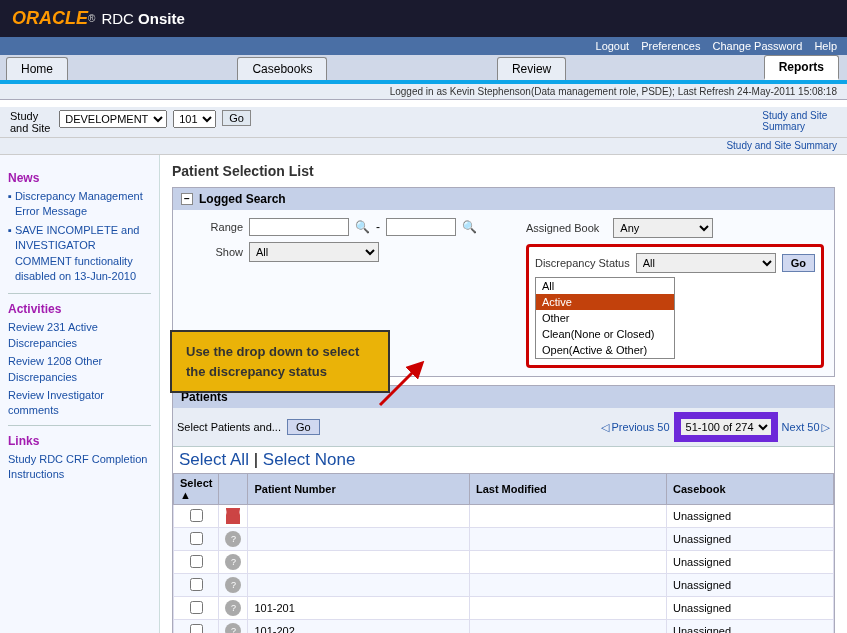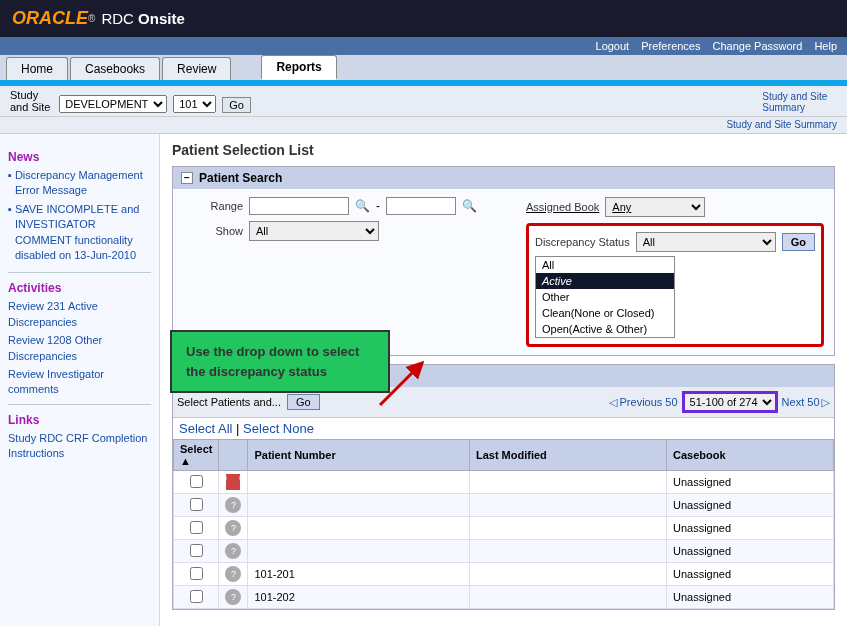--- a/index.html
+++ b/index.html
@@ -6,27 +6,27 @@
     body { font-family: Arial, sans-serif; font-size: 11px; background: #fff; width: 847px; }
 
     
     .header { background: #1a1a2e; padding: 8px 12px; display: flex; align-items: center; }
 
     
     .top-nav { background: #4a6fa5; display: flex; justify-content: flex-end; padding: 3px 10px; }
     .top-nav a { color: #fff; text-decoration: none; margin-left: 12px; font-size: 11px; }
 
     
-    .tab-bar { background: #d0d8e8; display: flex; align-items: flex-end; padding: 0 6px; border-bottom: 6px solid #0ea5e9; }
+    .tab-bar { background: #d0d8e8; display: flex; align-items: flex-end; padding: 0 6px; border-bottom: 4px solid #0ea5e9; justify-content: space-between; }
     .tab { padding: 4px 14px; font-size: 12px; cursor: pointer; border: 1px solid #888; border-bottom: none; border-radius: 3px 3px 0 0; background: #e8edf5; margin-right: 2px; }
     .tab.active { background: #fff; font-weight: bold; border-bottom: 2px solid #fff; margin-left: 28px; }
 
     
     .status-bar { background: #e8edf5; border-bottom: 1px solid #aab; padding: 2px 10px; font-size: 10px; text-align: right; color: #333; }
-    .study-site-bar { background: #e8edf5; padding: 3px 10px; display: flex; justify-content: flex-end; align-items: flex-end; gap: 6px; font-size: 11px; border-bottom: 1px solid #ccc; }
+    .study-site-bar { background: #e8edf5; padding: 3px 10px; display: flex; justify-content: flex-end; align-items: flex-start; gap: 6px; font-size: 11px; border-bottom: 1px solid #ccc; margin-top: 7px; }
     .study-site-bar select { font-size: 11px; padding: 1px; }
     .study-site-bar a { color: #1a4fa5; font-size: 10px; }
     .go-btn { background: #e0e8f0; border: 1px solid #888; padding: 1px 6px; font-size: 11px; cursor: pointer; }
 
     
     .main-layout { display: flex; }
 
     
     .sidebar { width: 160px; min-width: 160px; background: #f5f8ff; border-right: 1px solid #cdd; padding: 8px 8px; font-size: 11px; }
     .sidebar-section-title { font-weight: bold; font-size: 12px; color: #a21caf; margin-bottom: 4px; margin-top: 8px; }
@@ -44,58 +44,58 @@
     .panel-header { background: #c5d0e8; padding: 4px 8px; font-weight: bold; font-size: 12px; display: flex; align-items: center; gap: 6px; }
     .panel-header .minus-icon { display: inline-block; width: 12px; height: 12px; background: #fff; border: 1px solid #888; text-align: center; line-height: 10px; font-size: 10px; cursor: pointer; }
     .panel-body { padding: 8px 10px; background: #f9fbff; }
 
     
     .form-row { display: flex; align-items: center; margin-bottom: 6px; gap: 6px; }
     .form-label { width: 60px; text-align: right; font-size: 11px; color: #333; }
     .form-input { border: 1px solid #888; padding: 2px 4px; font-size: 11px; width: 100px; }
     .form-input-sm { border: 1px solid #888; padding: 2px 4px; font-size: 11px; width: 70px; }
     .select-field { border: 1px solid #888; padding: 2px; font-size: 11px; }
-    .right-form-row { display: flex; align-items: center; gap: 6px; text-decoration: underline; }
+    .right-form-row { display: flex; align-items: center; gap: 14px; }
     .right-label { font-size: 11px; color: #333; white-space: nowrap; }
 
     
     .highlighted-dropdown-container { position: relative; border: 3px solid #cc0000; border-radius: 4px; padding: 6px; background: #fff; margin-top: 4px; }
     .dropdown-select { border: 1px solid #888; padding: 2px; font-size: 11px; width: 140px; }
     .dropdown-options { background: #fff; border: 1px solid #888; width: 140px; font-size: 11px; margin-top: 1px; }
     .dropdown-option { padding: 2px 6px; cursor: pointer; }
-    .dropdown-option.selected { background: #0f172a; color: #fff; font-style: italic; }
+    .dropdown-option.selected { background: #c2410c; color: #fff; }
 
     
     .go-btn-blue { background: #d0d8f0; border: 1px solid #6680b0; padding: 2px 8px; font-size: 11px; cursor: pointer; font-weight: bold; }
 
     
     .patients-header { background: #c5d0e8; padding: 4px 8px; font-weight: bold; font-size: 12px; }
 
     
     .action-bar { display: flex; align-items: center; gap: 6px; padding: 4px 4px; background: #e8edf5; border-bottom: 1px solid #bcc; }
     .action-select { border: 1px solid #888; font-size: 11px; padding: 2px; }
     .action-go { background: #d0d8f0; border: 1px solid #6680b0; padding: 1px 8px; font-size: 11px; cursor: pointer; }
     .pagination { display: flex; align-items: center; gap: 4px; margin-left: auto; font-size: 11px; }
     .page-nav { color: #1a4fa5; cursor: pointer; display: flex; align-items: center; gap: 2px; }
-    .page-range-select { border: 3px solid #6d28d9; font-size: 11px; padding: 1px; }
-
-    
-    .select-links { padding: 3px 6px; font-size: 13px; }
+    .page-range-select { border: 7px solid #6d28d9; font-size: 11px; padding: 1px; }
+
+    
+    .select-links { padding: 3px 6px; font-size: 17px; }
     .select-links a { color: #1a4fa5; text-decoration: none; cursor: pointer; }
 
     
     .data-table { width: 100%; border-collapse: collapse; font-size: 11px; }
     .data-table th { background: #c5d0e8; border: 1px solid #aab; padding: 3px 6px; text-align: left; font-weight: bold; }
     .data-table td { border: 1px solid #dde; padding: 3px 6px; vertical-align: middle; }
     .data-table tr:nth-child(even) td { background: #f5f8ff; }
     .data-table tr:nth-child(odd) td { background: #fff; }
     .checkbox-cell { text-align: center; width: 20px; }
 
     
-    .tooltip-box { background: #22c55e; border: 2px solid #333; padding: 10px 14px; position: absolute; left: 170px; top: 330px; width: 220px; font-size: 13px; font-weight: bold; color: #333; line-height: 1.5; z-index: 10; }
+    .tooltip-box { background: #eab308; border: 2px solid #333; padding: 10px 14px; position: absolute; left: 170px; top: 330px; width: 220px; font-size: 13px; font-weight: bold; color: #333; line-height: 1.5; z-index: 10; }
 
     
     .arrow-annotation { position: absolute; left: 370px; top: 355px; z-index: 11; }
 
     .outer-wrap { position: relative; }
 
     
     .oracle-text { color: #f90; font-size: 18px; font-weight: bold; font-style: italic; }
     .reg-mark { font-size: 10px; vertical-align: super; color: #ccc; }
     .rdc-text { color: #fff; font-size: 15px; margin-left: 6px; }
@@ -119,20 +119,23 @@
     <a>Help</a>
   </div>
 
   <div class="tab-bar">
     <div class="tab">Home</div>
     <div class="tab">Casebooks</div>
     <div class="tab">Review</div>
     <div class="tab active">Reports</div>
   </div>
 
+  <div class="status-bar">
+    <span>Logged in as Kevin Stephenson(Data management role, PSDE); Last Refresh 24-May-2011 15:08:18</span>
+  </div>
 
   <div class="study-site-bar">
     <span>Study and Site</span>
     <select>
       <option>DEVELOPMENT</option>
     </select>
     <select>
       <option>101</option>
     </select>
     <button class="go-btn">Go</button>
@@ -165,21 +168,21 @@
       <div class="sidebar-section-title">Links</div>
       <a>Study RDC CRF Completion Instructions</a>
     </div>
 
     <div class="content">
       <div class="page-title">Patient Selection List</div>
 
       <div class="panel">
         <div class="panel-header">
           <span class="minus-icon">−</span>
-          <span>Patient Search</span>
+          <span>Logged Search</span>
         </div>
         <div class="panel-body">
           <div style="display:flex; gap:20px;">
 
             <div style="flex:1;">
               <div class="form-row">
                 <span class="form-label">Range</span>
                 <input class="form-input" type="text" value="" style="">
                 <span style="cursor:pointer;font-size:12px;">🔍</span>
                 <span style="font-size:12px;"> - </span>

